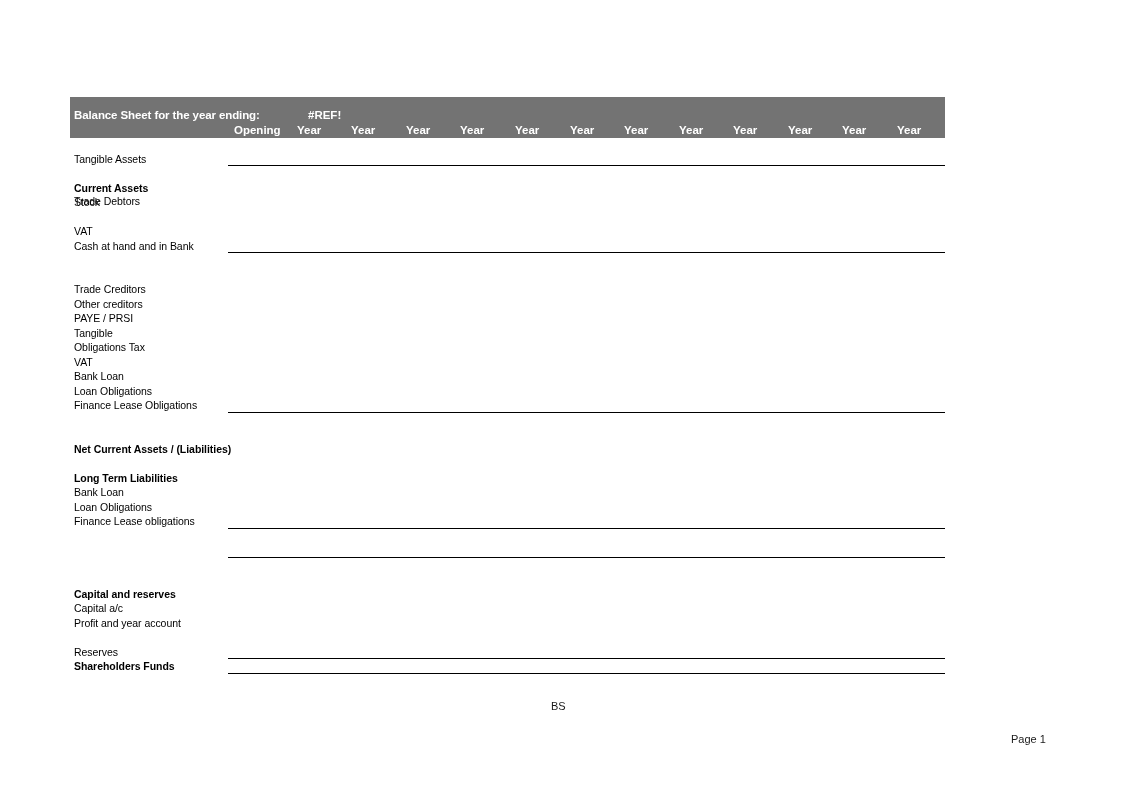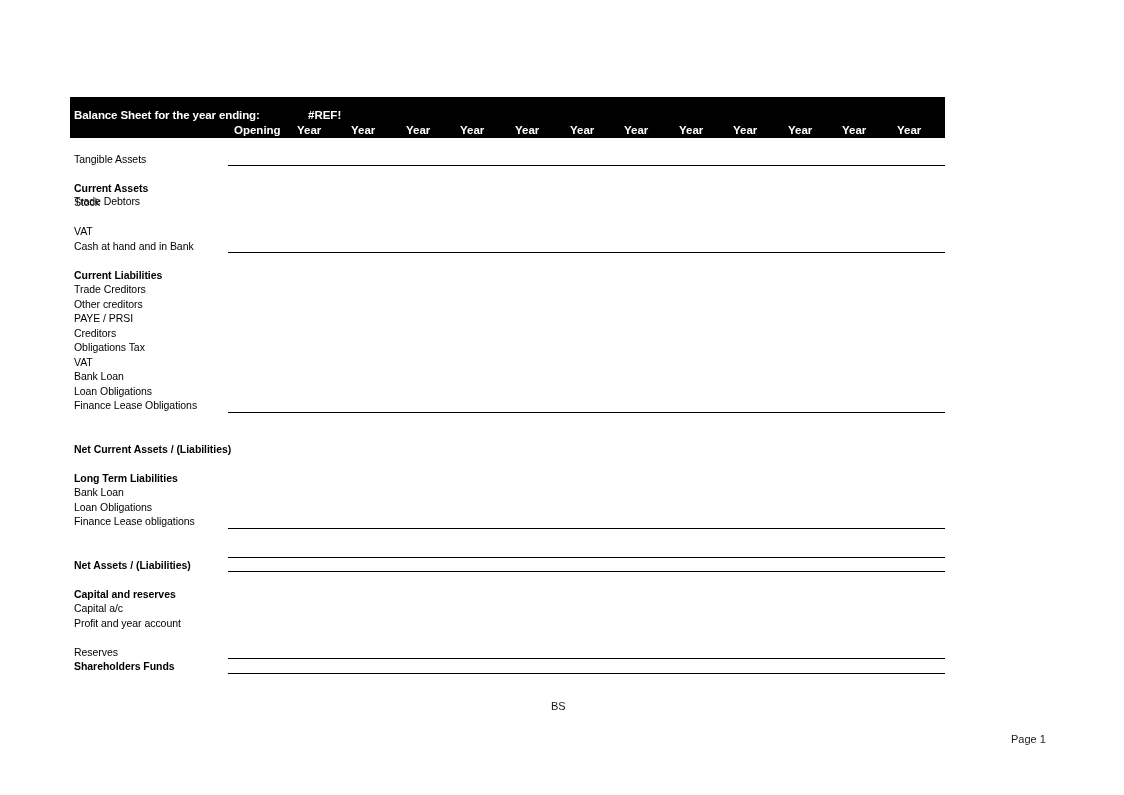--- a/index.html
+++ b/index.html
@@ -18,21 +18,21 @@
   
   #sheet {
     position: absolute;
     left: 70px;
     top: 97px;
     width: 875px;
   }
 
   
   .header-band {
-    background: #000000;
+    background: #737373;
     color: #ffffff;
     height: 41px;
     position: relative;
     width: 875px;
   }
   .hdr-title {
     position: absolute;
     left: 4px;
     top: 12px;
     font-size: 11.5px;
@@ -160,34 +160,31 @@
       <div class="row" style="top: 87px;">
         <div class="row-label">VAT</div>
       </div>
       <div class="row" style="top: 101.5px;">
         <div class="row-label">Cash at hand and in Bank</div>
         <div class="rule" style="top: 12.5px;"></div>
       </div>
       <div class="row" style="top: 116px;">
         <div class="row-label"></div>
       </div>
-      <div class="row" style="top: 130.5px;">
-        <div class="row-label bold">Current Liabilities</div>
-      </div>
       <div class="row" style="top: 145px;">
         <div class="row-label">Trade Creditors</div>
       </div>
       <div class="row" style="top: 159.5px;">
         <div class="row-label">Other creditors</div>
       </div>
       <div class="row" style="top: 174px;">
         <div class="row-label">PAYE / PRSI</div>
       </div>
       <div class="row" style="top: 188.5px;">
-        <div class="row-label">Creditors</div>
+        <div class="row-label">Tangible</div>
       </div>
       <div class="row" style="top: 203px;">
         <div class="row-label">Obligations Tax</div>
       </div>
       <div class="row" style="top: 217.5px;">
         <div class="row-label">VAT</div>
       </div>
       <div class="row" style="top: 232px;">
         <div class="row-label">Bank Loan</div>
       </div>
@@ -223,24 +220,20 @@
         <div class="row-label">Finance Lease obligations</div>
         <div class="rule" style="top: 12.5px;"></div>
       </div>
       <div class="row" style="top: 391.5px;">
         <div class="row-label"></div>
       </div>
       <div class="row" style="top: 406px;">
         <div class="row-label"></div>
         <div class="rule" style="top: 12.5px;"></div>
       </div>
-      <div class="row" style="top: 420.5px;">
-        <div class="row-label bold">Net Assets / (Liabilities)</div>
-        <div class="rule" style="top: 12.5px;"></div>
-      </div>
       <div class="row" style="top: 435px;">
         <div class="row-label"></div>
       </div>
       <div class="row" style="top: 449.5px;">
         <div class="row-label bold">Capital and reserves</div>
       </div>
       <div class="row" style="top: 464px;">
         <div class="row-label">Capital a/c</div>
       </div>
       <div class="row" style="top: 478.5px;">

